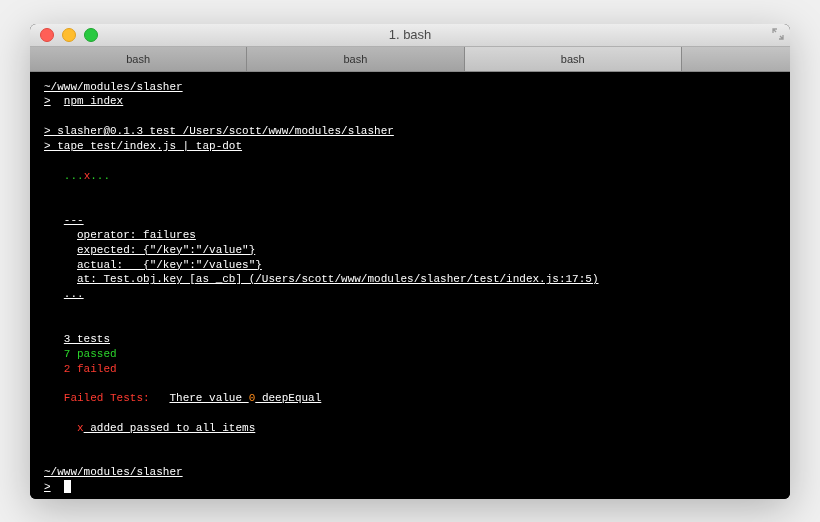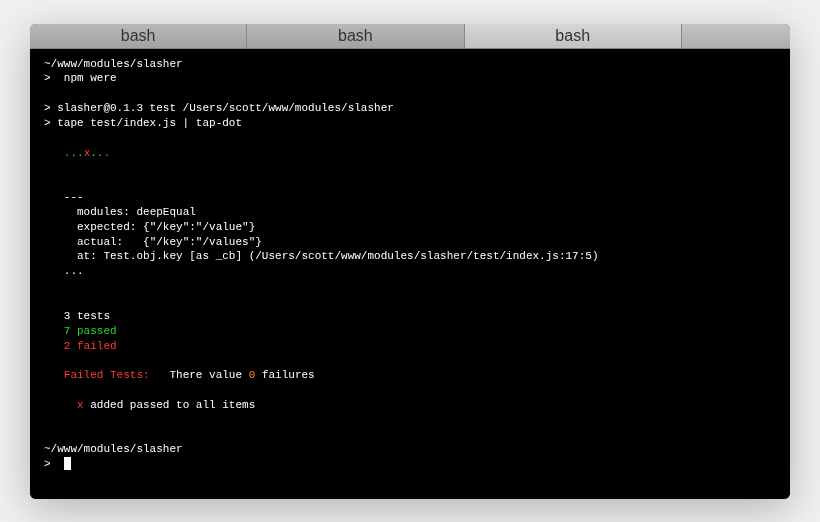--- a/index.html
+++ b/index.html
@@ -63,21 +63,21 @@
     height: 24px;
     background: linear-gradient(#bfbfbf, #a8a8a8);
     display: flex;
     border-bottom: 1px solid #888;
   }
   .tab {
     flex: 1;
     display: flex;
     align-items: center;
     justify-content: center;
-    font-size: 16px;
+    font-size: 11px;
     color: #333;
     border-right: 1px solid #888;
     background: linear-gradient(#b8b8b8, #a2a2a2);
     cursor: pointer;
   }
   .tab:last-child {
     flex: 0.5;
     background: linear-gradient(#c4c4c4, #adadad);
     border-right: none;
   }
@@ -92,71 +92,82 @@
     font-family: Menlo, Monaco, "Courier New", monospace;
     font-size: 11px;
     line-height: 1.35;
     color: #ffffff;
     overflow: hidden;
     white-space: pre;
   }
   .green { color: #2bd42b; }
   .red { color: #ff3b30; }
   .orange { color: #ff8c1a; }
-  .white { color: #ffffff; }
+  .white { color: #ffffff; text-decoration: underline; }
   .cursor {
     display: inline-block;
     width: 7px;
     height: 13px;
     background: #ffffff;
     vertical-align: text-bottom;
   }
 </style>
 </head>
 <body>
 
 <div class="window">
+  <div class="titlebar">
+    <div class="traffic-lights">
+      <div class="light red"></div>
+      <div class="light yellow"></div>
+      <div class="light green"></div>
+    </div>
+    <div class="title">1. bash</div>
+    <svg class="expand-icon" viewBox="0 0 12 12">
+      <path d="M1 5 L1 1 L5 1 M4 4 L1 1 M7 11 L11 11 L11 7 M8 8 L11 11" stroke="#555" stroke-width="1.3" fill="none"></path>
+    </svg>
+  </div>
 
   <div class="tabbar">
     <div class="tab">
         <span>bash</span>
       </div>
     <div class="tab">
         <span>bash</span>
       </div>
     <div class="tab active">
         <span>bash</span>
       </div>
     <div class="tab">
         <span></span>
       </div>
   </div>
 
   <div class="terminal"><span class="white">~/www/modules/slasher</span>
-<span class="white">&gt;</span>  <span class="white">npm were</span>
+<span class="white">&gt;</span>  <span class="white">npm index</span>
 
 <span class="white">&gt; slasher@0.1.3 test /Users/scott/www/modules/slasher</span>
 <span class="white">&gt; tape test/index.js | tap-dot</span>
 
    <span class="green">...</span><span class="red">x</span><span class="green">...</span>
 
 
    <span class="white">---</span>
-     <span class="white">modules: deepEqual</span>
+     <span class="white">operator: failures</span>
      <span class="white">expected: {"/key":"/value"}</span>
      <span class="white">actual:   {"/key":"/values"}</span>
      <span class="white">at: Test.obj.key [as _cb] (/Users/scott/www/modules/slasher/test/index.js:17:5)</span>
    <span class="white">...</span>
 
 
    <span class="white">3 tests</span>
    <span class="green">7 passed</span>
    <span class="red">2 failed</span>
 
-   <span class="red">Failed Tests:</span>   <span class="white">There value </span><span class="orange">0</span><span class="white"> failures</span>
+   <span class="red">Failed Tests:</span>   <span class="white">There value </span><span class="orange">0</span><span class="white"> deepEqual</span>
 
      <span class="red">x</span><span class="white"> added passed to all items</span>
 
 
 <span class="white">~/www/modules/slasher</span>
 <span class="white">&gt;</span>  <span class="cursor"></span>
 </div>
 </div>
 
 </body></html>

